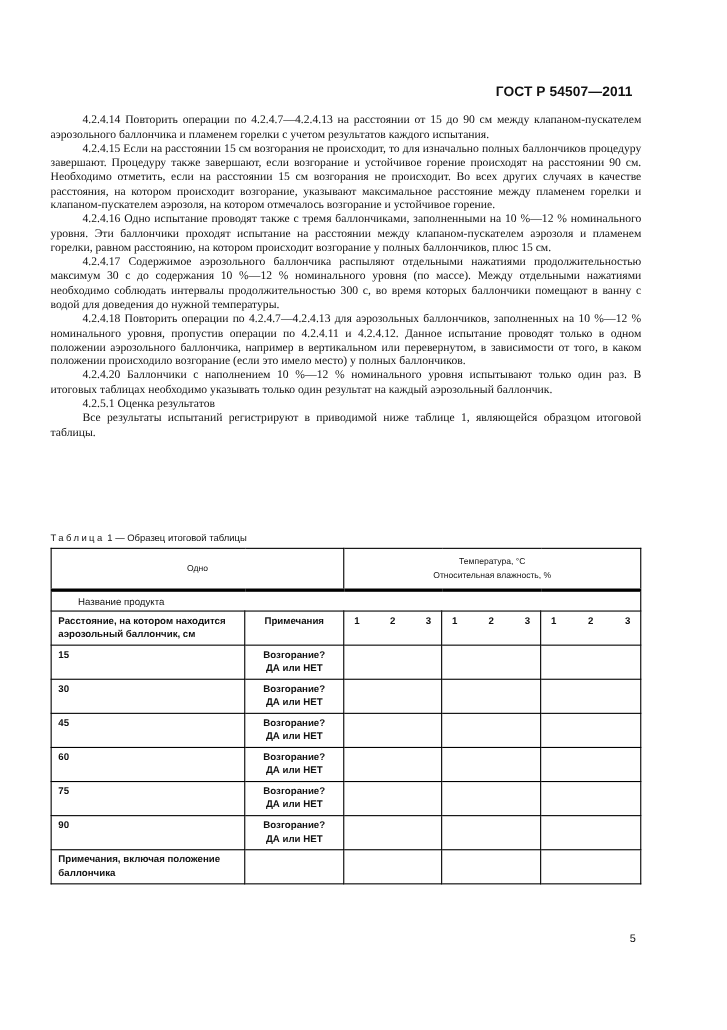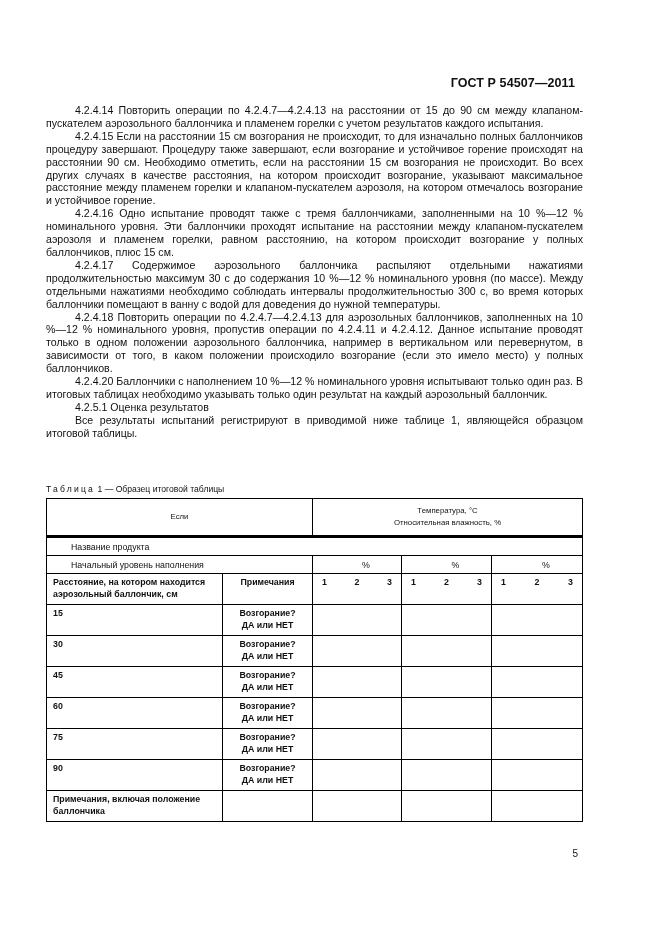--- a/index.html
+++ b/index.html
@@ -7,21 +7,21 @@
     width: 661px; height: 936px; position: relative; overflow: hidden;
     font-family: "Liberation Sans", sans-serif; color: #111;
   }
   .header-code {
     position: absolute; top: 76px; right: 86px;
     font-weight: bold; font-size: 12.5px; letter-spacing: 0.1px;
   }
   .body-text {
     position: absolute; left: 46px; top: 104px; width: 537px;
     font-size: 10.6px; line-height: 12.9px; text-align: justify;
-    font-family: Liberation Sans, sans-serif;
+    font-family: Liberation Serif, serif;
   }
   .body-text p { margin: 0; text-indent: 29px; }
   .body-text p.bold { font-weight: bold; }
   .caption {
     position: absolute; left: 46px; top: 484px; font-size: 8.6px;
   }
   .caption .spaced { letter-spacing: 2.2px; }
   table.result {
     position: absolute; left: 46px; top: 498px; width: 537px;
     border-collapse: collapse; font-size: 8.8px; table-layout: fixed;
@@ -61,34 +61,28 @@
 <table class="result">
   <colgroup>
     <col style="width:176px">
       <col style="width:90px">
     <col style="width:89px">
       <col style="width:90px">
       <col style="width:91px">
   </colgroup>
   <tbody>
       <tr class="head">
-    <td colspan="2">Если</td>
+    <td colspan="2">Одно</td>
     <td colspan="3">
       <div>Температура, °C</div>
       <div>Относительная влажность, %</div>
     </td>
   </tr>
   <tr class="r18">
     <td colspan="5">Название продукта</td>
-  </tr>
-  <tr class="r18">
-    <td colspan="2">Начальный уровень наполнения</td>
-    <td class="c">%</td>
-    <td class="c">%</td>
-    <td class="c">%</td>
   </tr>
   <tr class="r29">
     <td class="top">Расстояние, на котором находится аэрозольный баллончик, см</td>
     <td class="c top">Примечания</td>
     <td class="top">
           <div class="nums">
             <span>1</span>
             <span>2</span>
             <span>3</span>
           </div>

